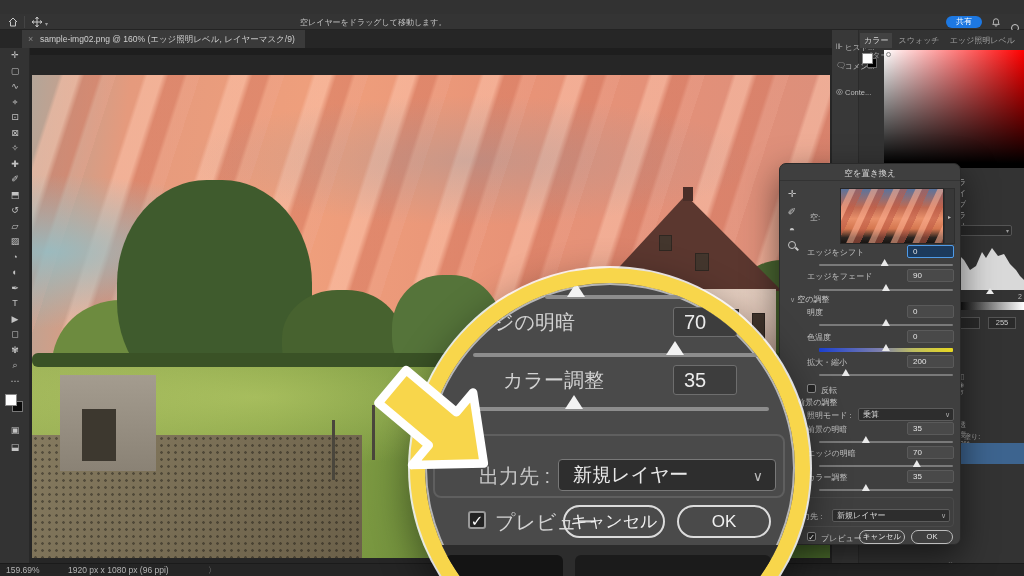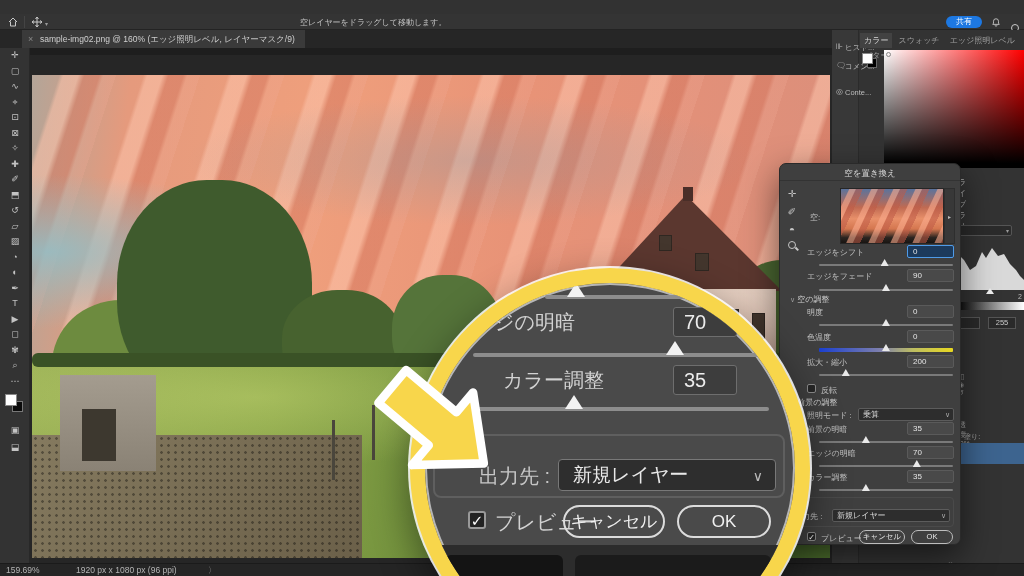--- a/index.html
+++ b/index.html
@@ -360,17 +360,17 @@
   </div>
 
   <svg class="abs arrow-svg" width="150" height="140" viewBox="0 0 130 130">
     <g transform="rotate(40 60 60)">
       <polygon points="5,40 66,40 66,16 116,60 66,104 66,80 5,80" fill="#f8d64b" stroke="#ffffff" stroke-width="8" stroke-linejoin="round"></polygon>
     </g>
   </svg>
 
   <div class="abs status">
     <span class="abs" style="left:6px">159.69%</span>
-    <span class="abs" style="left:76px">1920 px x 1080 px (96 ppi)</span>
+    <span class="abs" style="left:68px">1920 px x 1080 px (96 ppi)</span>
     <span class="abs" style="left:208px;color:#8d8d8d">〉</span>
   </div>
 
 </div>
 
 </body></html>

